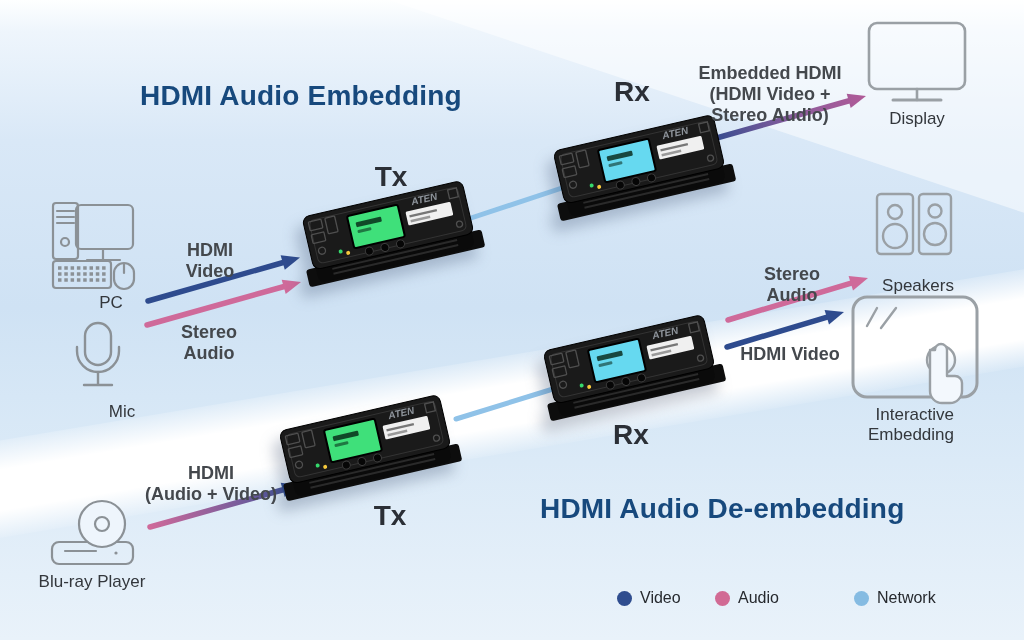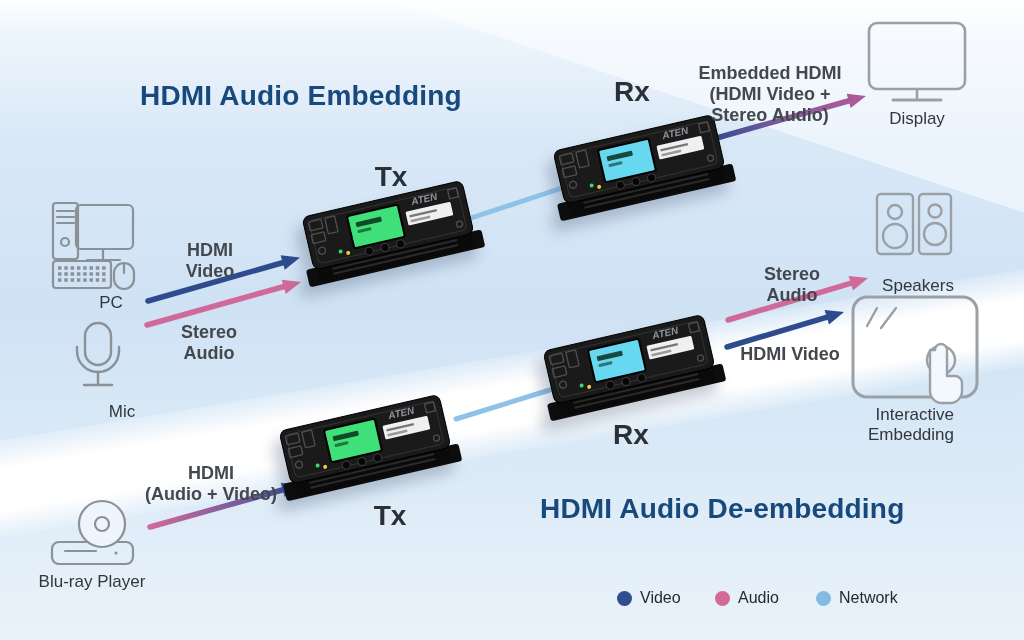--- a/index.html
+++ b/index.html
@@ -344,18 +344,18 @@
   <div class="label conn" style="left:790px;top:344px;text-align:right;">HDMI Video</div>
 
   <div class="legend-item" style="left:617px;">
     <span class="legend-dot" style="background-color: rgb(47, 77, 143);"></span>
     <span class="legend-label">Video</span>
   </div>
   <div class="legend-item" style="left:715px;">
     <span class="legend-dot" style="background-color: rgb(209, 106, 148);"></span>
     <span class="legend-label">Audio</span>
   </div>
-  <div class="legend-item" style="left:816px;">
+  <div class="legend-item" style="left:854px;">
     <span class="legend-dot" style="background-color: rgb(133, 187, 226);"></span>
     <span class="legend-label">Network</span>
   </div>
 
 </div>
 
 </body></html>

